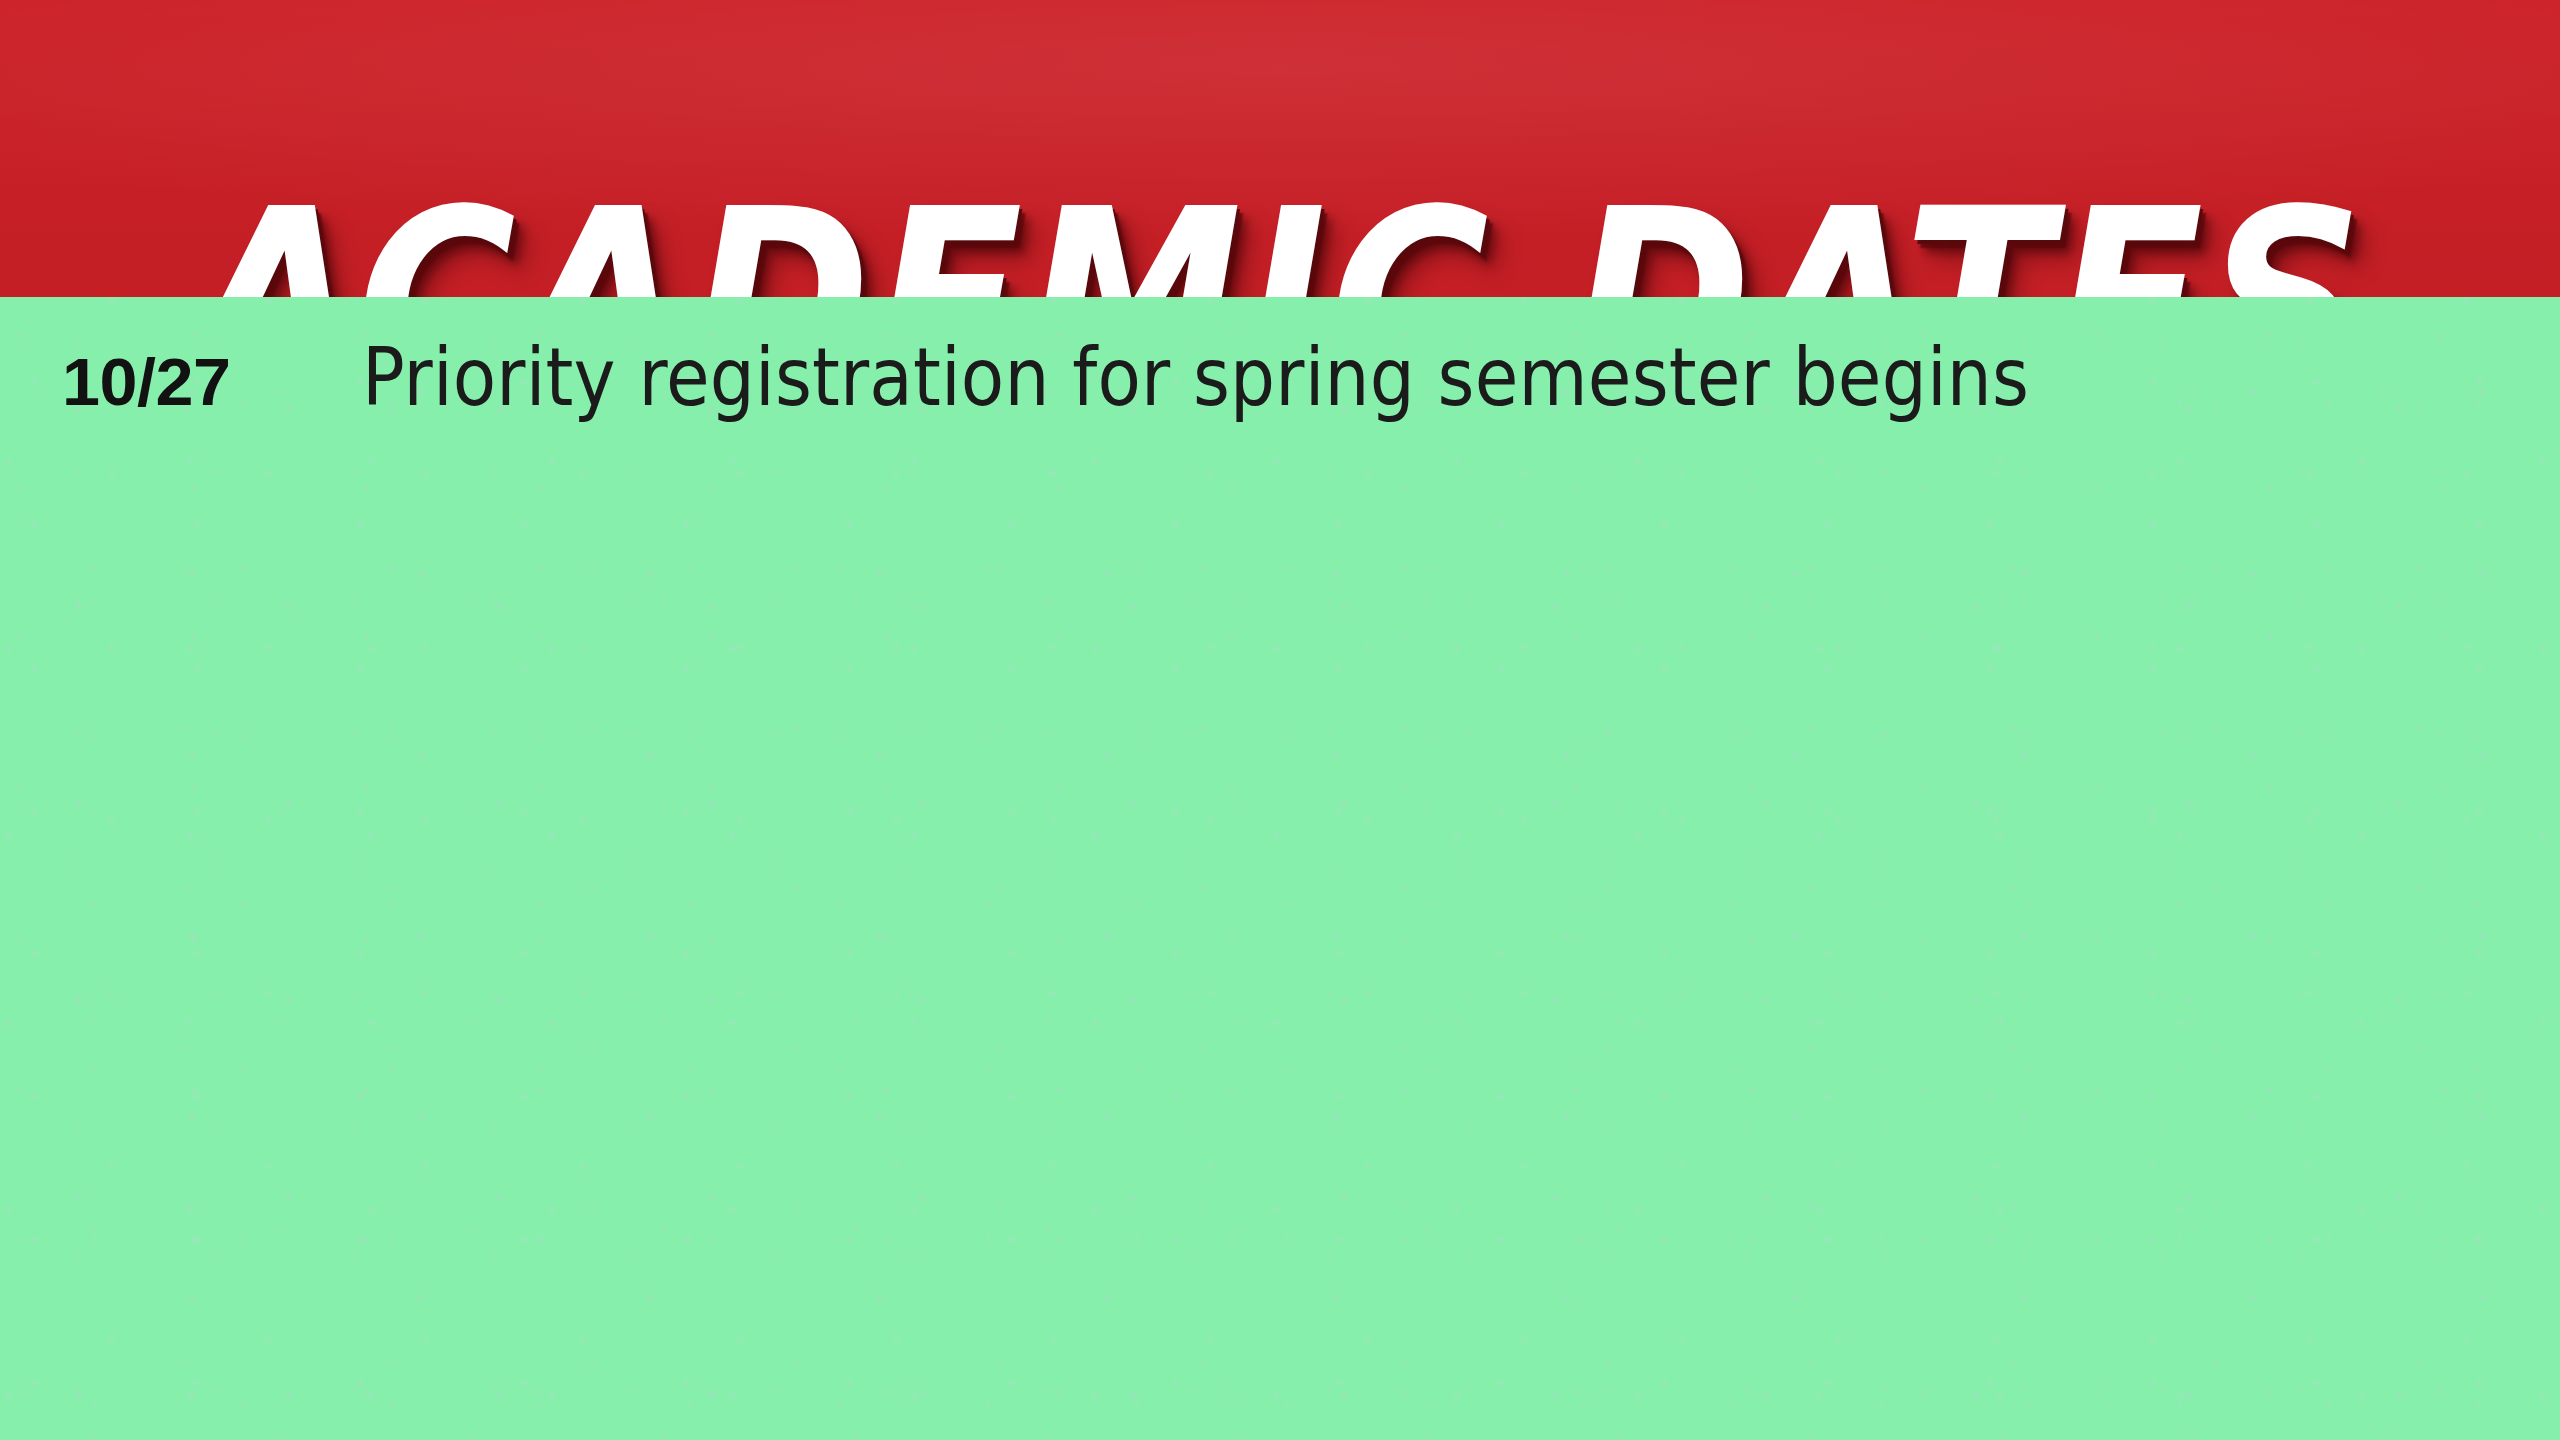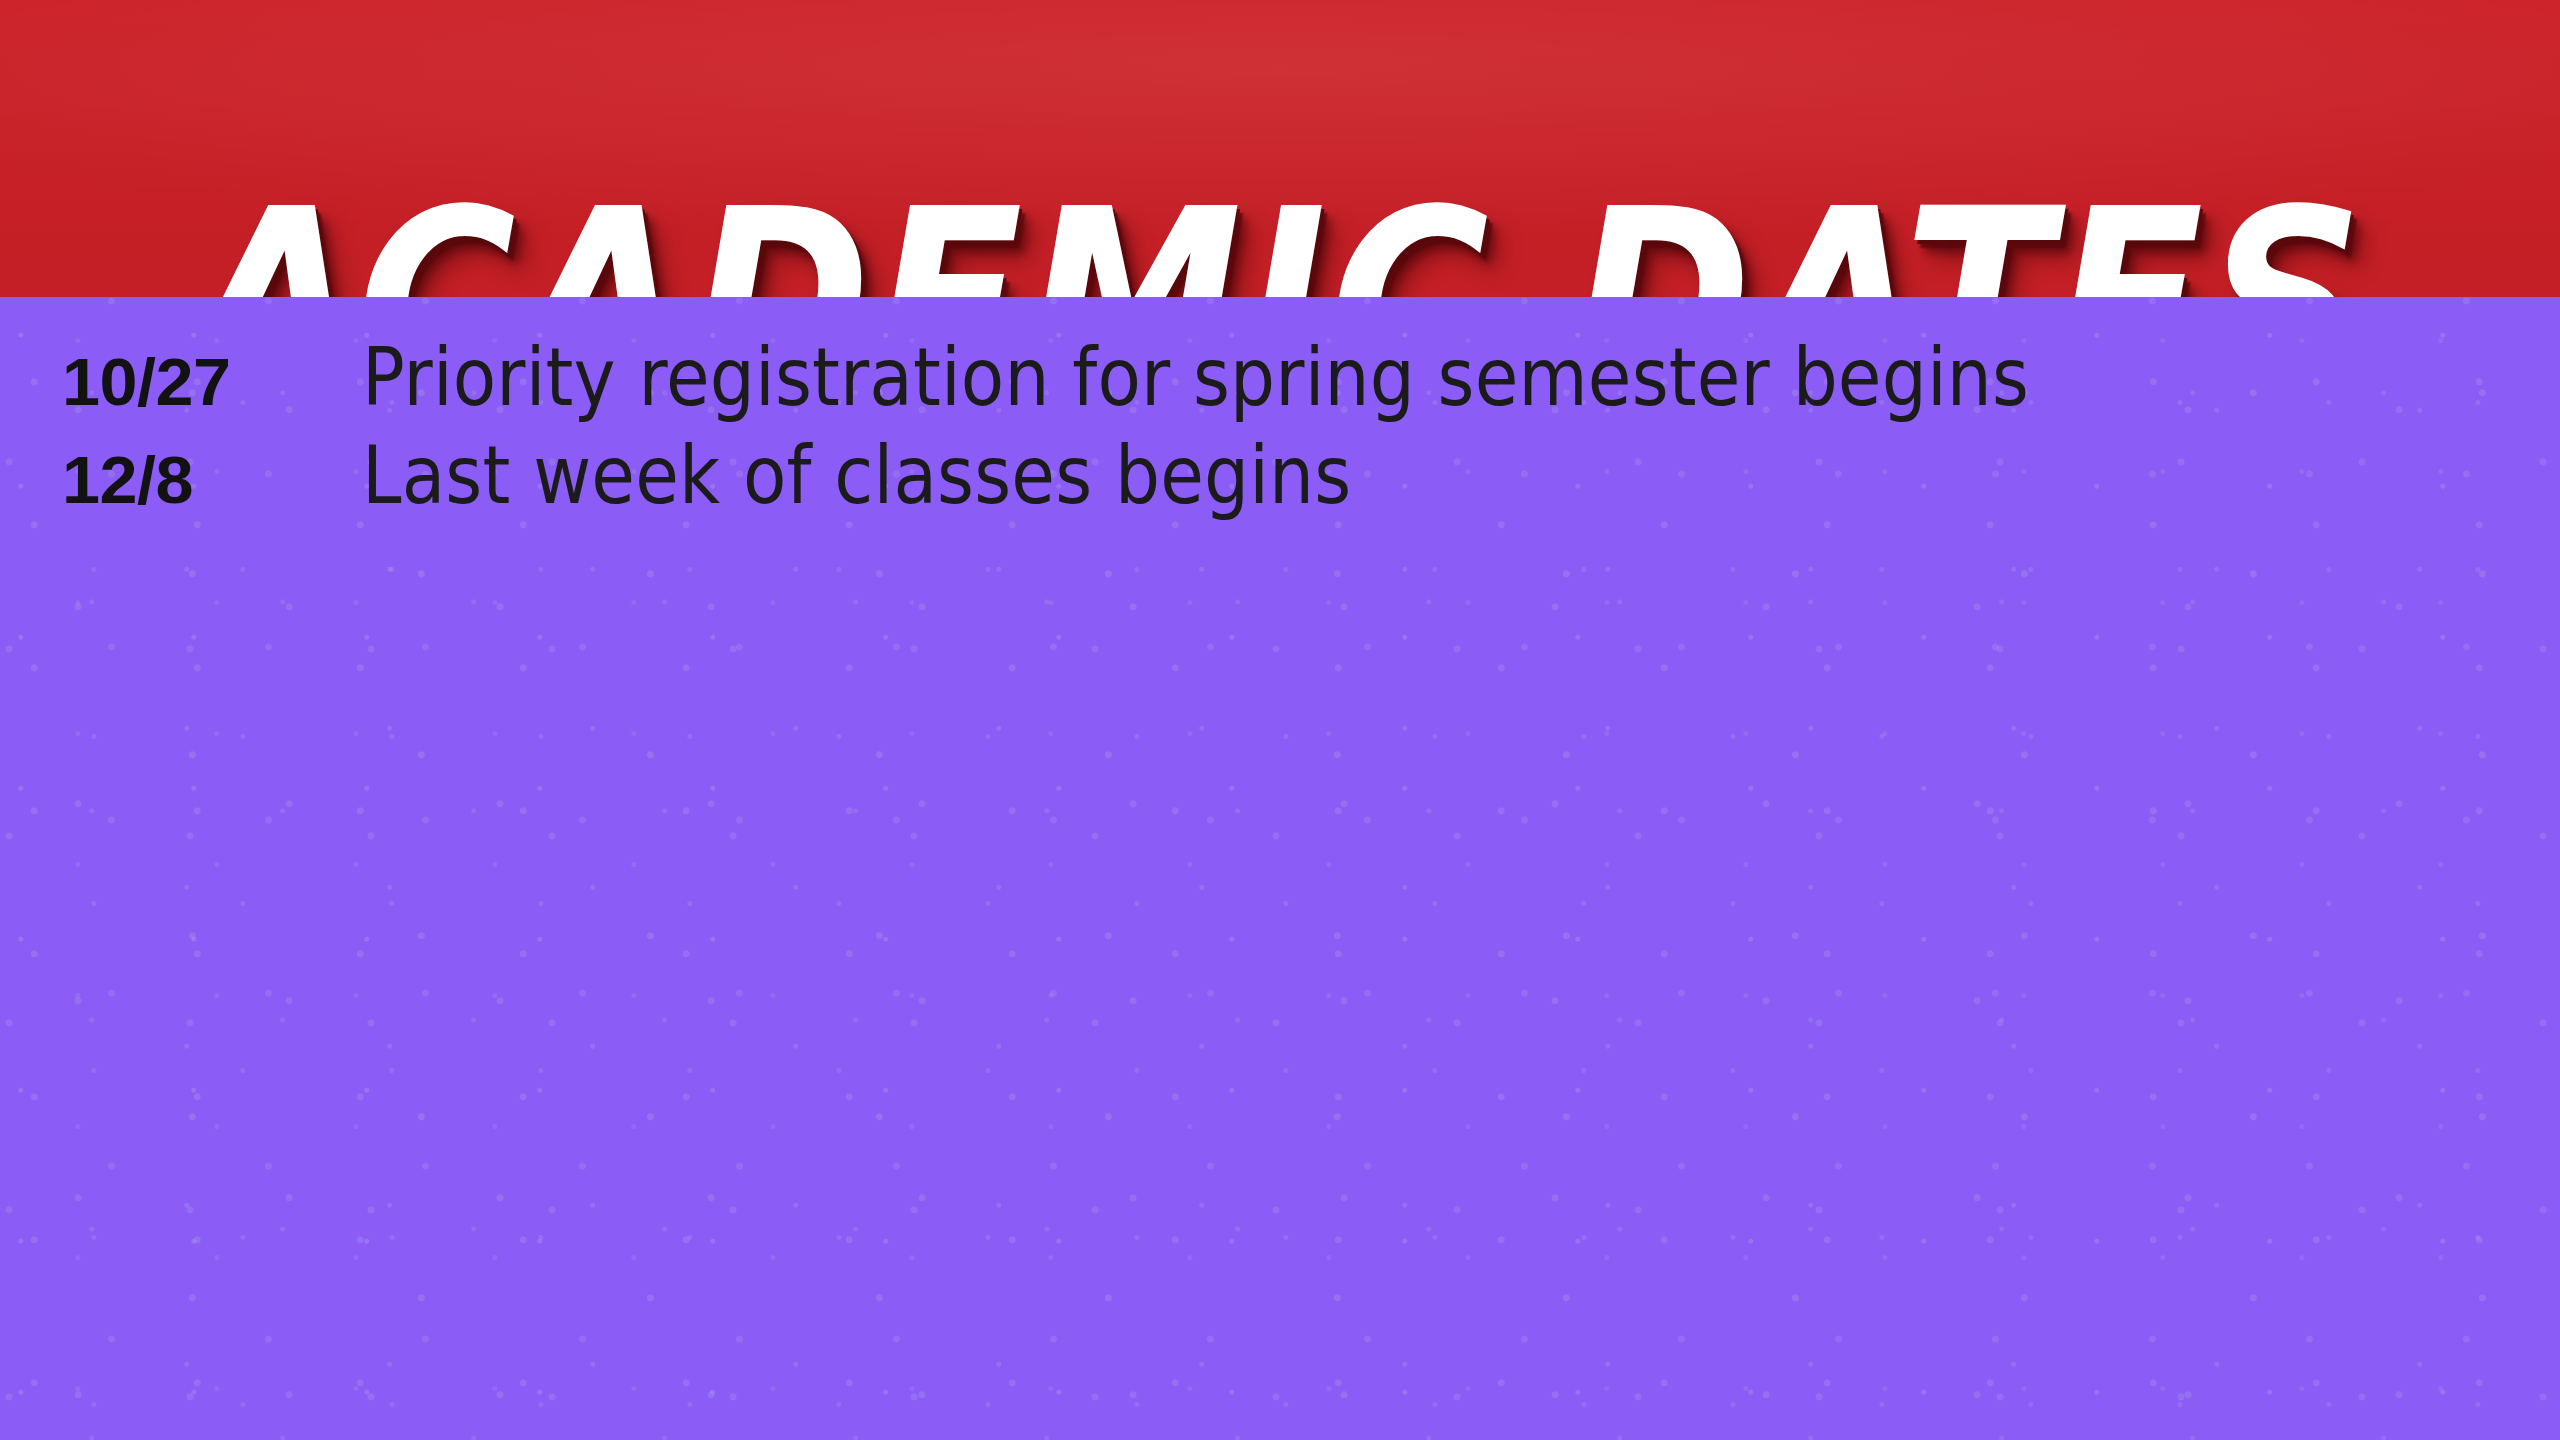--- a/index.html
+++ b/index.html
@@ -13,21 +13,21 @@
     height: 1440px;
     overflow: hidden;
     background: #f6f7f7;
     font-family: "Liberation Sans", sans-serif;
   }
 
   #page {
     position: relative;
     width: 2560px;
     height: 1440px;
-    background-color: #8b5cf6;
+    background-color: #86efac;
     overflow: hidden;
   }
 
   
   #paper-texture {
     position: absolute;
     inset: 0;
     pointer-events: none;
     opacity: 0.55;
     background-image:
@@ -145,20 +145,16 @@
 
     <div class="date-row">
       <div class="date-cell">10/27</div>
       <div class="desc-cell">Priority registration for spring semester begins</div>
     </div>
 
 
 
 
 
-    <div class="date-row">
-      <div class="date-cell">12/8</div>
-      <div class="desc-cell">Last week of classes begins</div>
-    </div>
 
 
   </div>
 </div>
 
 </body></html>

